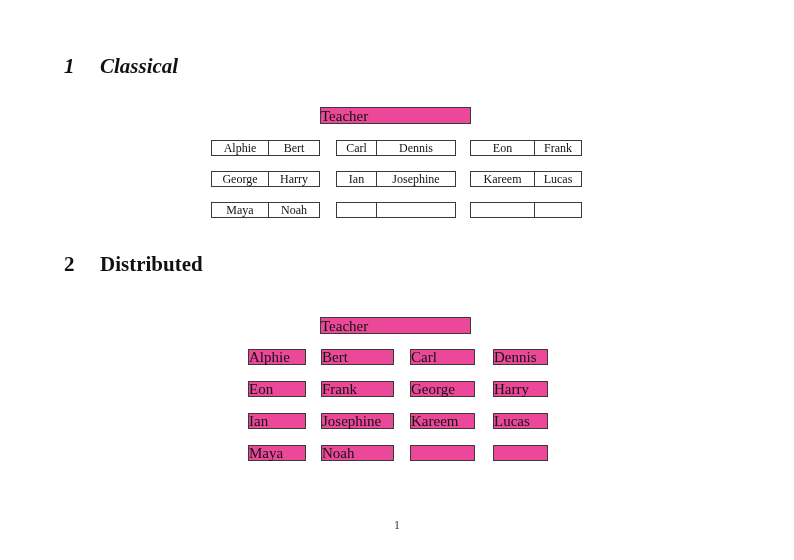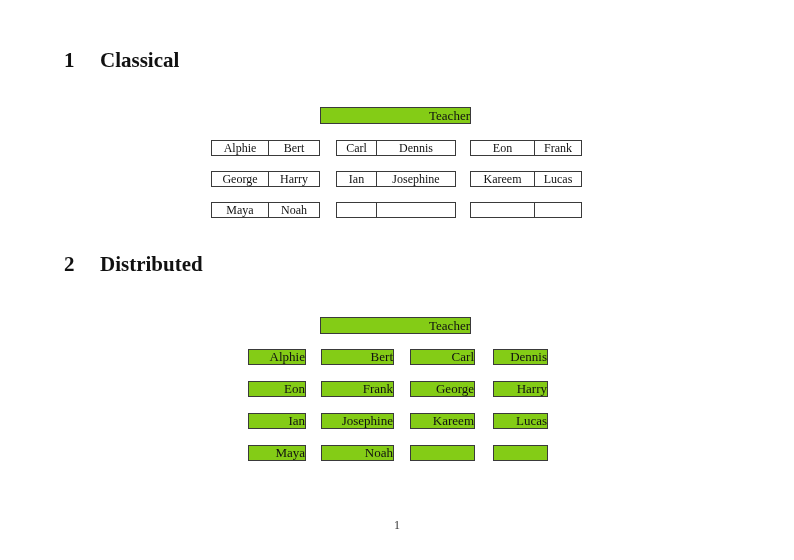--- a/index.html
+++ b/index.html
@@ -18,25 +18,25 @@
     font-size: 21px;
     line-height: 24px;
     color: #111111;
     white-space: nowrap;
   }
   .sec-num { display: inline-block; min-width: 36px; }
   .tbox {
     position: absolute;
     box-sizing: border-box;
     border: 1px solid #3a3a3a;
-    background: #84cc16;
+    background: #ec4899;
     display: flex;
     align-items: center;
-    justify-content: flex-end;
-    font-size: 13px;
+    justify-content: flex-start;
+    font-size: 15px;
     line-height: 14px;
     white-space: nowrap;
   }
   .teacher { height: 17px; width: 151px; left: 320px; }
   .desk {
     position: absolute;
     box-sizing: border-box;
     border: 1px solid #3a3a3a;
     background: #ffffff;
     display: flex;
@@ -60,21 +60,21 @@
     text-align: center;
     font-size: 12px;
     color: #333333;
   }
 </style>
 </head>
 <body>
 
 <div>
 
-  <div class="heading" style="top:48px;">
+  <div class="heading" style="top:54px;font-style:italic;">
     <span class="sec-num">1</span><span>Classical</span>
   </div>
 
   <div class="tbox teacher" style="top:107px;">
     <span>Teacher</span>
   </div>
 
   <div class="desk" style="left:211px; top:140px; width:109px;">
     <span class="seat l" style="width:57px;">Alphie</span>
     <span class="seat r">Bert</span>

